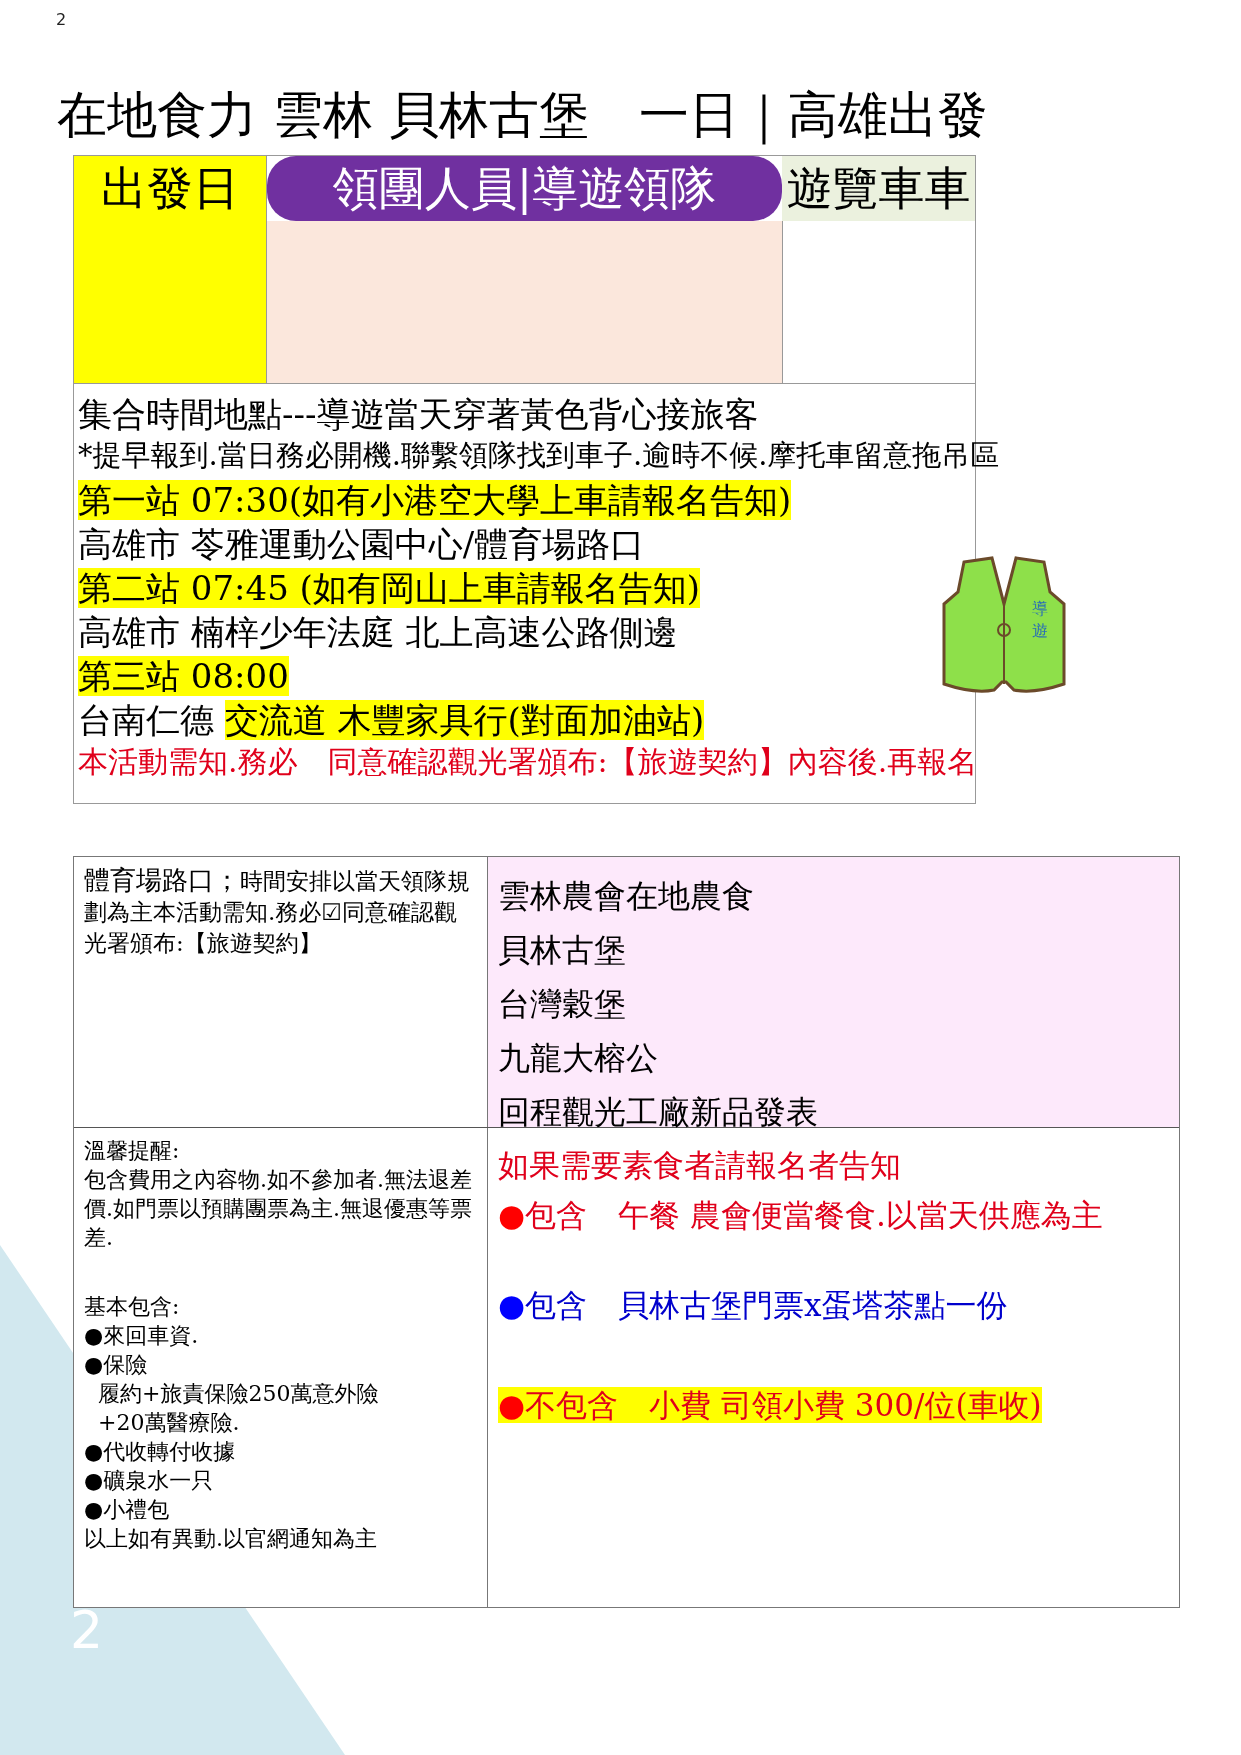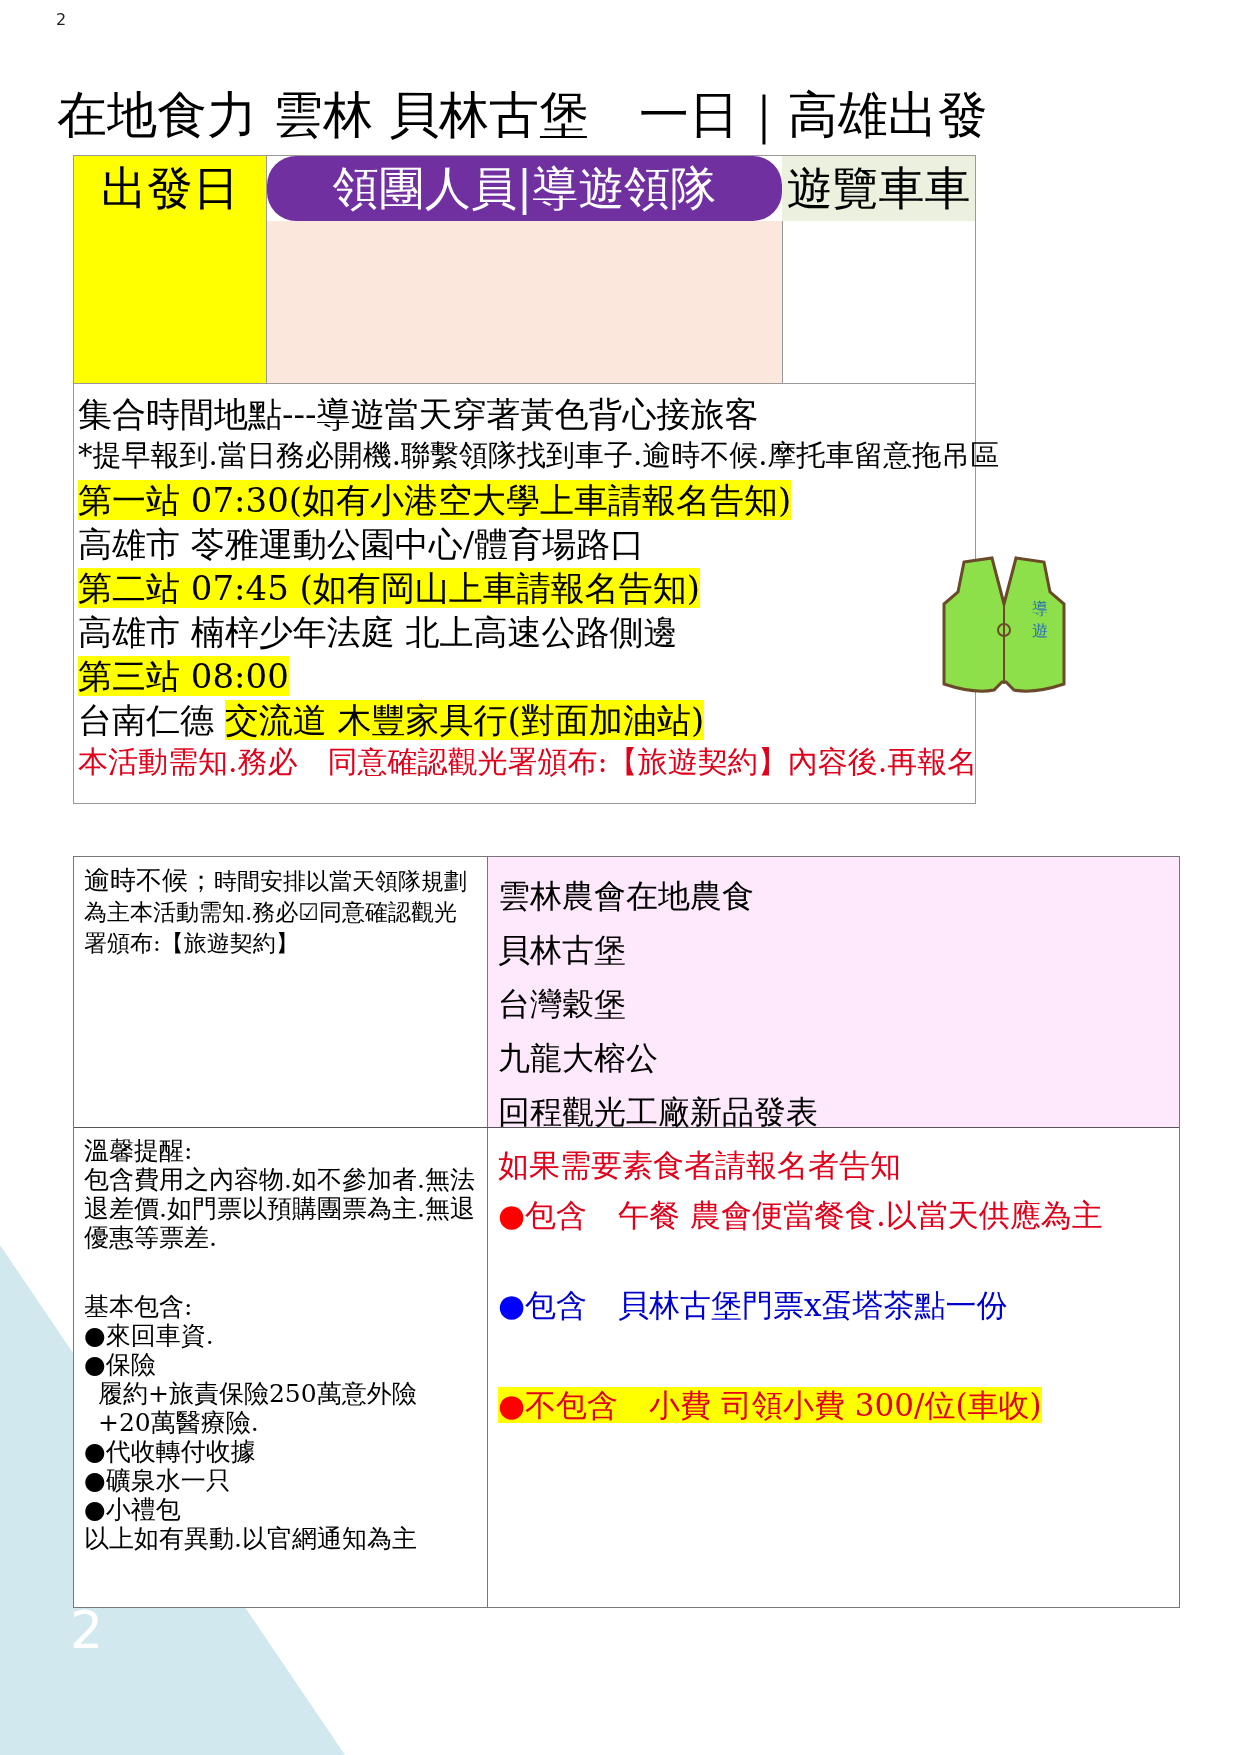--- a/index.html
+++ b/index.html
@@ -65,21 +65,21 @@
     }
     .row { display: flex; }
     .row1 { height: 270px; border-bottom: 1px solid #555; }
     .row2 { height: 479px; }
     .left-col { width: 414px; border-right: 1px solid #777; box-sizing: border-box; padding: 8px 10px; }
     .right-col { flex: 1; box-sizing: border-box; padding: 12px 10px; }
     .pink { background: #fde9fb; }
     .lt { font-size: 23px; line-height: 31px; }
     .lt .big { font-size: 26px; }
     .spot { font-size: 32px; line-height: 54px; }
-    .notice { font-size: 25px; line-height: 29px; }
+    .notice { font-size: 22px; line-height: 29px; }
     .notice .gap { height: 40px; }
     .notice .indent { padding-left: 14px; }
     .inc { font-size: 31px; line-height: 50px; white-space: nowrap; }
     .inc.blue { color: #0000cc; }
     .inc .dot-red { color: #ff0000; }
     .inc .dot-blue { color: #0000ff; }
     .inc-gap { height: 40px; }
     .inc-gap2 { height: 50px; }
   </style>
 </head>
@@ -122,21 +122,21 @@
       <circle cx="90" cy="86" r="6" fill="none" stroke="#6b4a2a" stroke-width="2"></circle>
       <text x="118" y="70" font-size="16" fill="#2a6fb5" font-family="DejaVu Sans, sans-serif">導</text>
       <text x="118" y="92" font-size="16" fill="#2a6fb5" font-family="DejaVu Sans, sans-serif">遊</text>
     </svg>
   </div>
 </div>
 
 <div class="detail-table">
   <div class="row row1">
     <div class="left-col lt">
-      <span class="big">逾時不候；</span><span>時間安排以當天領隊規劃為主本活動需知.務必☑同意確認觀光署頒布:【旅遊契約】</span>
+      <span class="big">體育場路口；</span><span>時間安排以當天領隊規劃為主本活動需知.務必☑同意確認觀光署頒布:【旅遊契約】</span>
     </div>
     <div class="right-col pink">
       <div class="spot">雲林農會在地農食</div>
       <div class="spot">貝林古堡</div>
       <div class="spot">台灣穀堡</div>
       <div class="spot">九龍大榕公</div>
       <div class="spot">回程觀光工廠新品發表</div>
     </div>
   </div>
   <div class="row row2">

